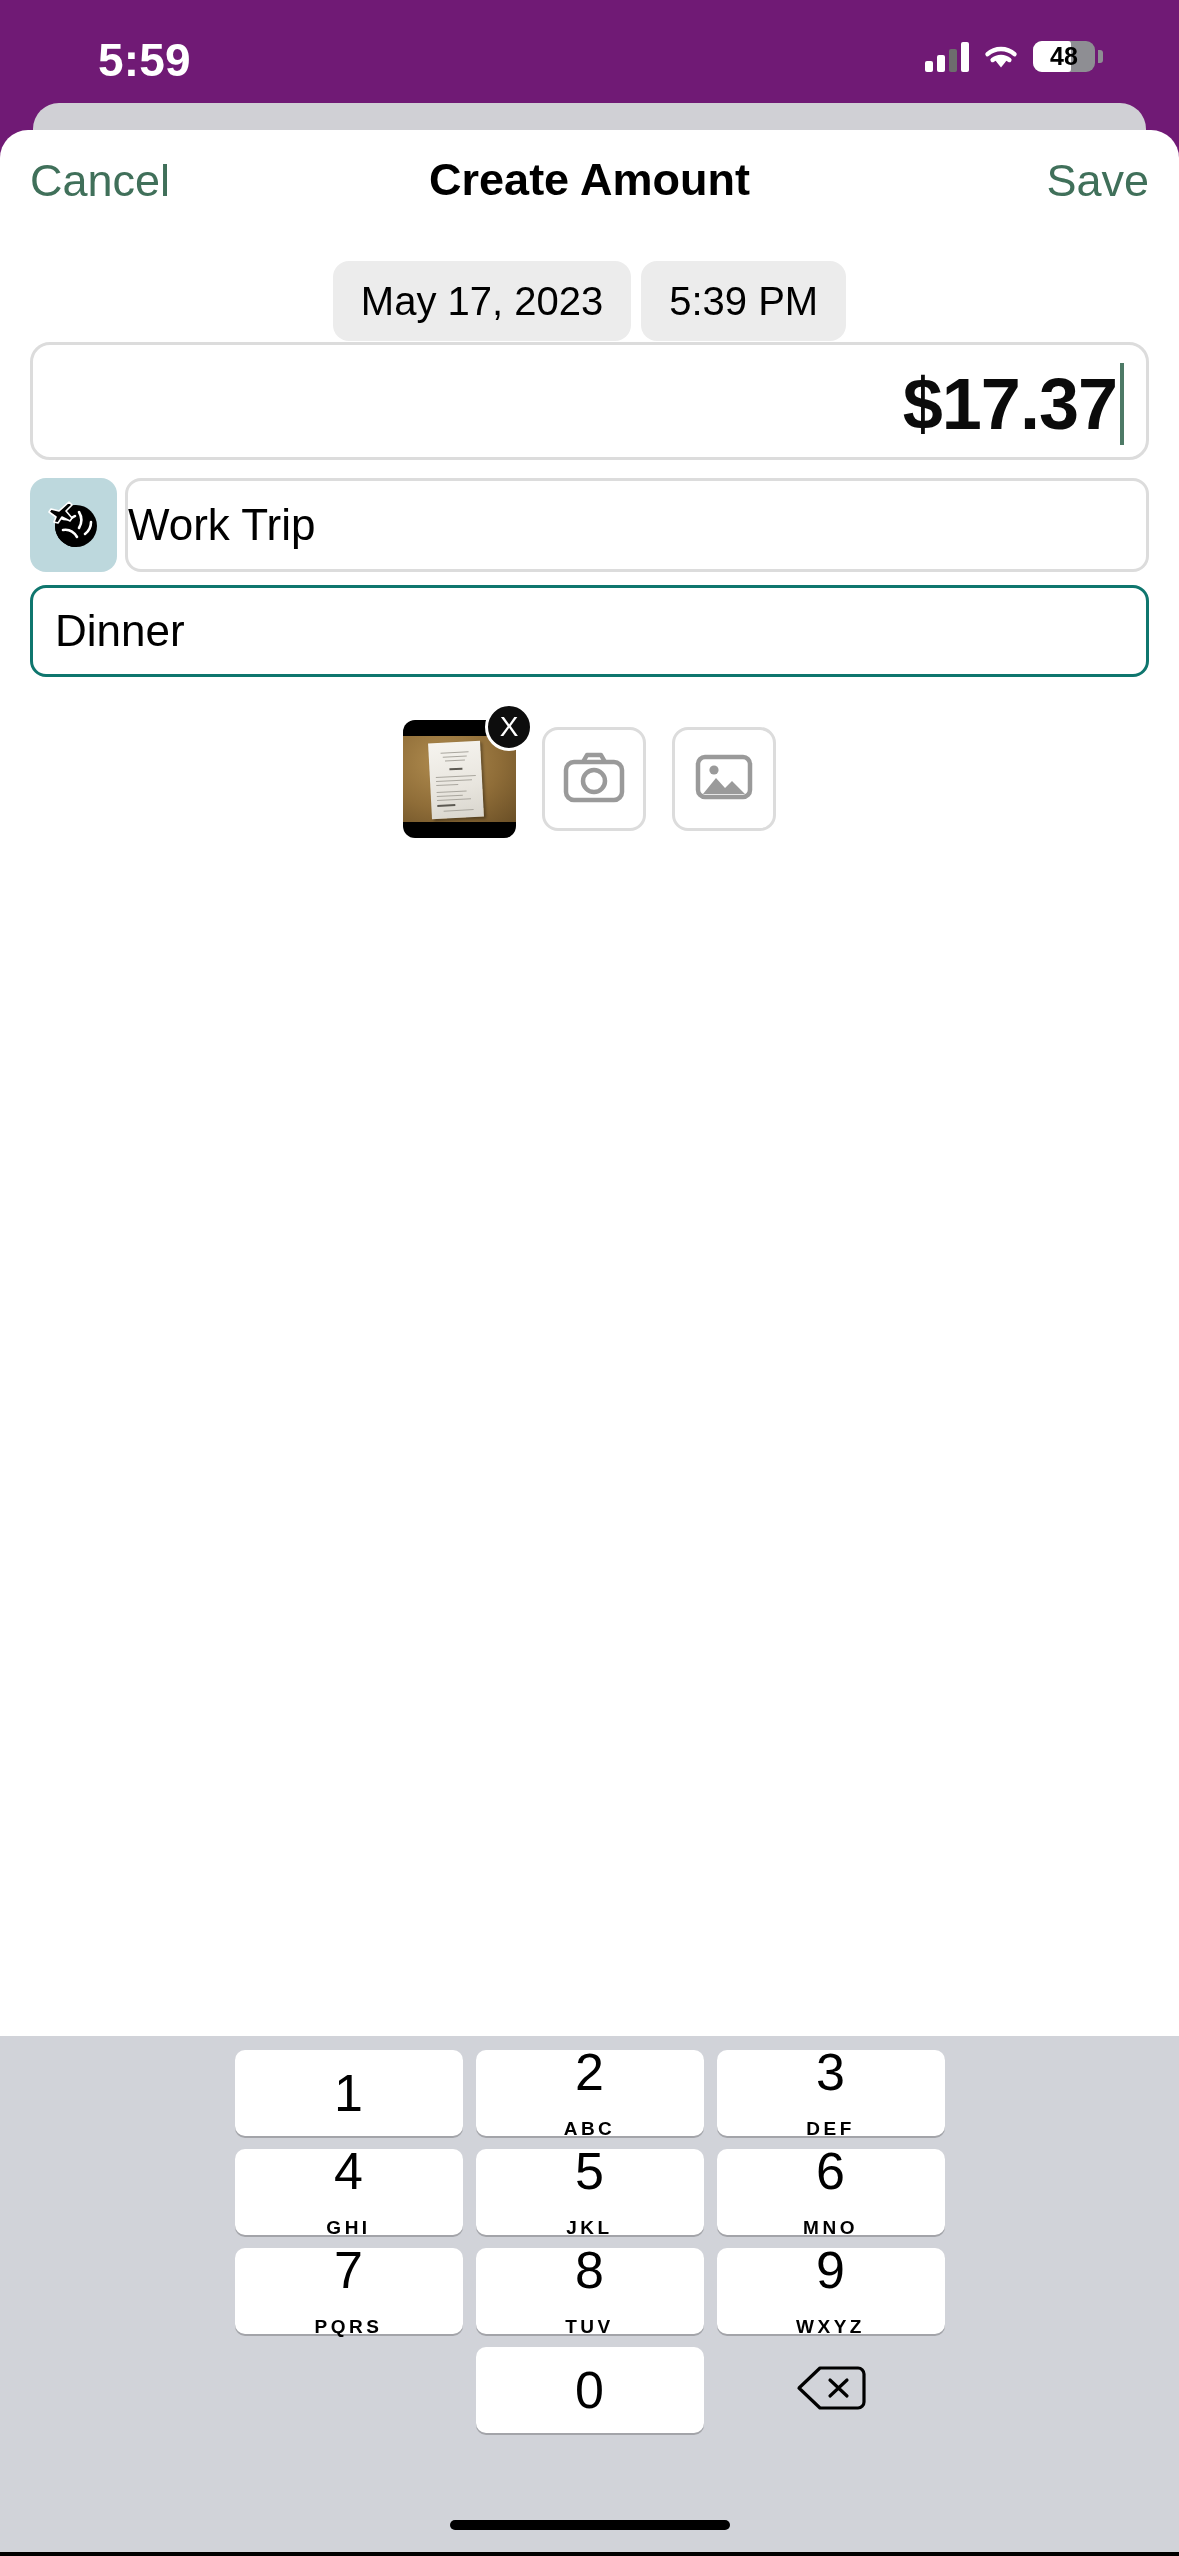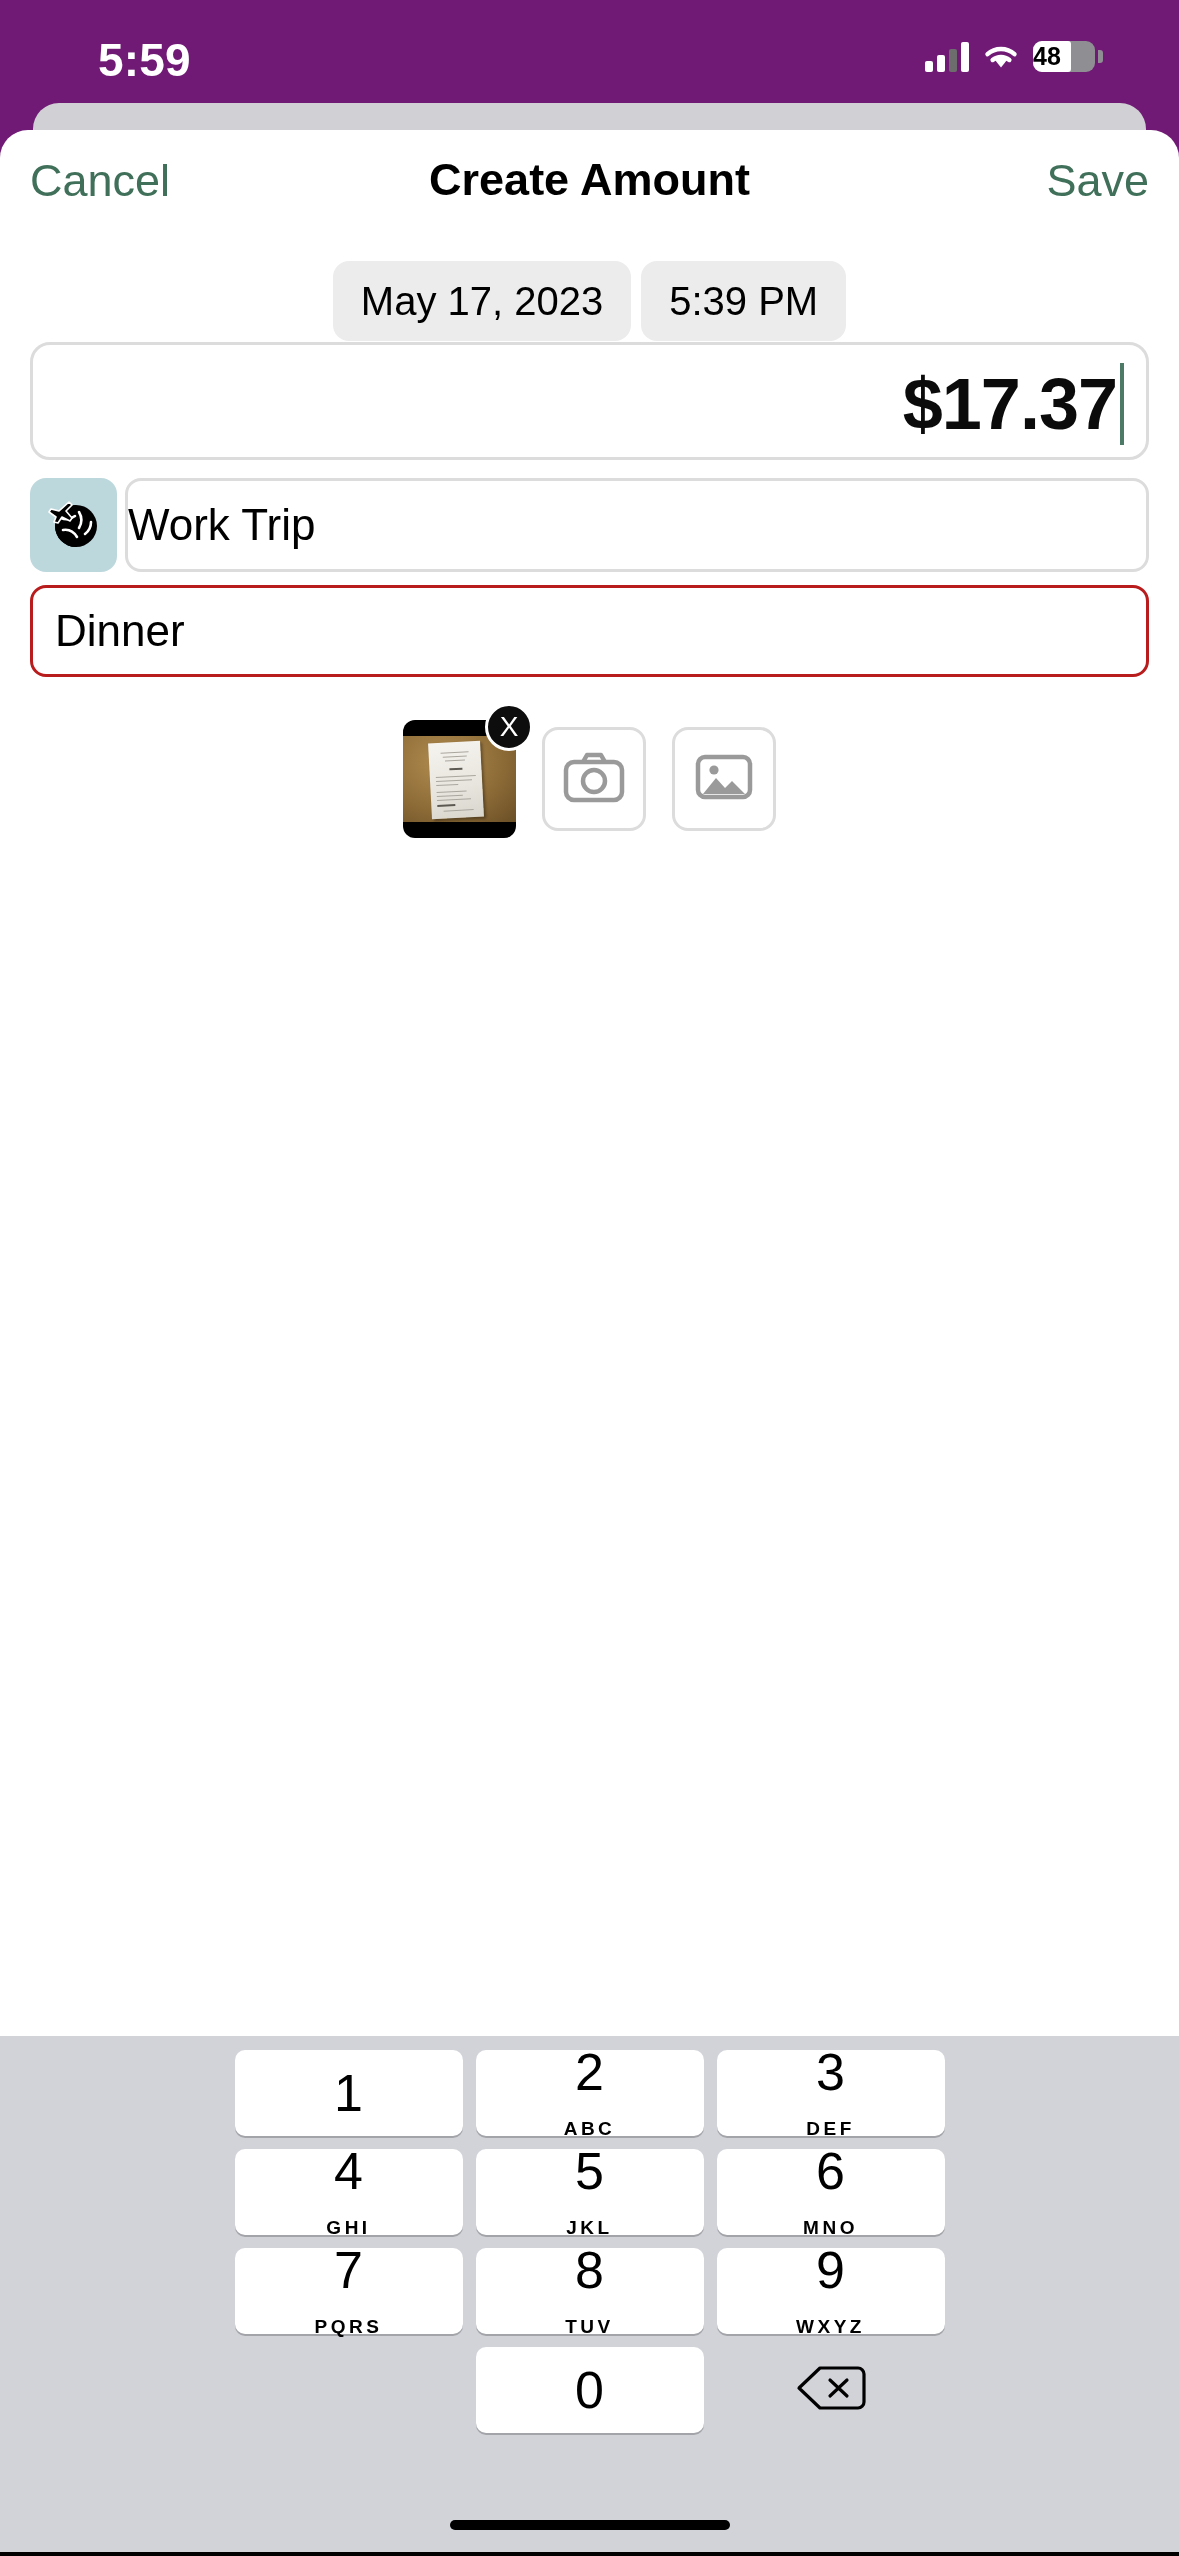--- a/index.html
+++ b/index.html
@@ -73,21 +73,21 @@
     right: -8px; top: 9px;
     width: 5px; height: 13px;
     border-radius: 0 3px 3px 0;
     background: #8e8e93;
   }
   .battery .num {
     position: absolute;
     left: 0; top: 0;
     width: 62px; height: 31px;
     line-height: 31px;
-    text-align: left;
+    text-align: center;
     font-size: 25px;
     font-weight: bold;
     color: #000;
   }
 
   
   .sheet-behind {
     position: absolute;
     top: 103px;
     left: 33px;
@@ -232,21 +232,21 @@
   }
 
   
   .note-field {
     position: absolute;
     top: 455px;
     left: 30px;
     width: 1119px;
     height: 92px;
     box-sizing: border-box;
-    border: 3px solid #b91c1c;
+    border: 3px solid #0f766e;
     border-radius: 16px;
     background: #fff;
     display: flex;
     align-items: center;
     padding-left: 22px;
     font-size: 44px;
     color: #000;
   }
 
   

